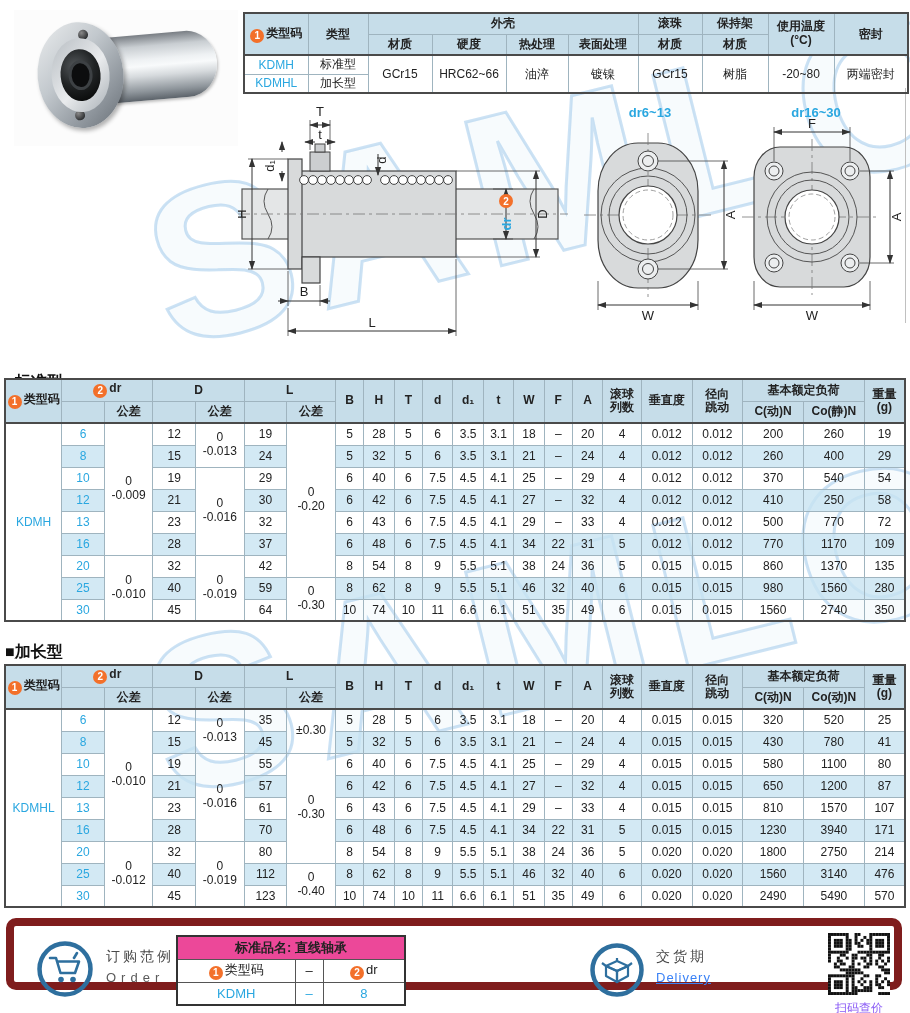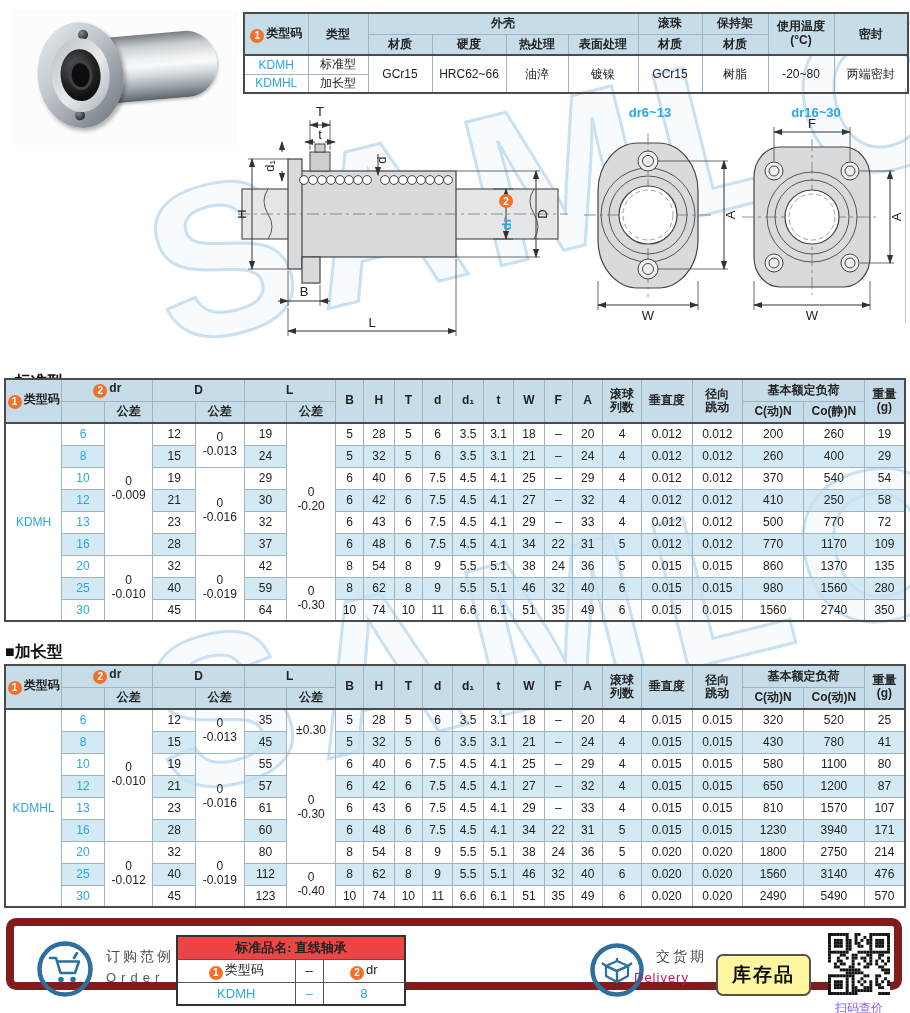--- a/index.html
+++ b/index.html
@@ -67,23 +67,23 @@
   .edge-line { position:absolute; left:905px; top:88px; width:1px; height:235px; background:#c0c0c0; z-index:1; }
 
   
   .footer-box { position:absolute; left:6px; top:918px; width:896px; height:72px;
     border:8px solid #7f1d1d; border-radius:10px; background:#fff; z-index:2; }
   .icon-circle { position:absolute; }
   .order-cn { position:absolute; left:92px; top:22px; font-size:14px; letter-spacing:3px; color:#4a4a4a; }
   .order-en { position:absolute; left:92px; top:44px; font-size:13px; letter-spacing:5px; color:#5a5a5a; }
   .order-table { position:absolute; left:162px; top:9px; width:228px; border:2px solid #333; }
   .order-table th,.order-table td { border:1px solid #555; height:23px; background:#fff; font-size:13px; }
-  .order-table th { font-weight:bold; background:#ef4444;font-family:Liberation Serif, serif; }
+  .order-table th { font-weight:bold; background:#ec4899; }
   .delivery-cn { position:absolute; left:642px; top:22px; font-size:14px; letter-spacing:3px; color:#4a4a4a; }
-  .delivery-en { position:absolute; left:620px; top:44px; font-size:13px; letter-spacing:1px; color:#be185d; }
+  .delivery-en { position:absolute; left:642px; top:44px; font-size:13px; letter-spacing:1px; color:#3b82f6;text-decoration:underline; }
   .stock-badge { position:absolute; left:702px; top:28px; padding:6px 14px; background:#fdf5a0;
     border:2px solid #55544c; border-radius:7px; font-size:19px; font-weight:bold; color:#111; letter-spacing:2px; }
   .qr-wrap { position:absolute; left:812px; top:7px; width:66px; text-align:center; }
   .qr-caption { font-size:12px; color:#8b5cf6; margin-top:1px; }
 </style>
 </head>
 <body>
 
 <div class="wm" style="left:140px; top:50px;">SAMLO</div>
 <div class="wm" style="left:140px; top:500px;">SAMLO</div>
@@ -730,21 +730,21 @@
         <td>4</td>
         <td>0.015</td>
         <td>0.015</td>
         <td>810</td>
         <td>1570</td>
         <td>107</td>
       </tr>
       <tr>
         <td class="c-blue shade">16</td>
         <td class="shade">28</td>
-        <td class="shade">60</td>
+        <td class="shade">70</td>
         <td class="shade">6</td>
         <td class="shade">48</td>
         <td class="shade">6</td>
         <td class="shade">7.5</td>
         <td class="shade">4.5</td>
         <td class="shade">4.1</td>
         <td class="shade">34</td>
         <td class="shade">22</td>
         <td class="shade">31</td>
         <td class="shade">5</td>
@@ -864,21 +864,20 @@
     <g fill="none" stroke="#2e6f9e" stroke-width="2.2" stroke-linejoin="round">
       <polygon points="17,24 28,19 39,24 28,29"></polygon>
       <polygon points="17,24 17,34 28,40 28,29"></polygon>
       <polygon points="39,24 39,34 28,40 28,29"></polygon>
       <path d="M17,24 l-4,-3 M39,24 l4,-3 M28,19 l0,-3"></path>
     </g>
   </svg>
   <div class="delivery-cn">交货期</div>
   <div class="delivery-en">Delivery</div>
 
-  <div class="stock-badge">库存品</div>
 
   <div class="qr-wrap">
     <svg id="qr-svg" width="62" height="62" viewBox="0 0 21 21" style="background:#fff">
         <rect x="0" y="0" width="1" height="1" fill="#111"></rect>
         <rect x="1" y="0" width="1" height="1" fill="#111"></rect>
         <rect x="2" y="0" width="1" height="1" fill="#111"></rect>
         <rect x="3" y="0" width="1" height="1" fill="#111"></rect>
         <rect x="4" y="0" width="1" height="1" fill="#111"></rect>
         <rect x="5" y="0" width="1" height="1" fill="#111"></rect>
         <rect x="6" y="0" width="1" height="1" fill="#111"></rect>

